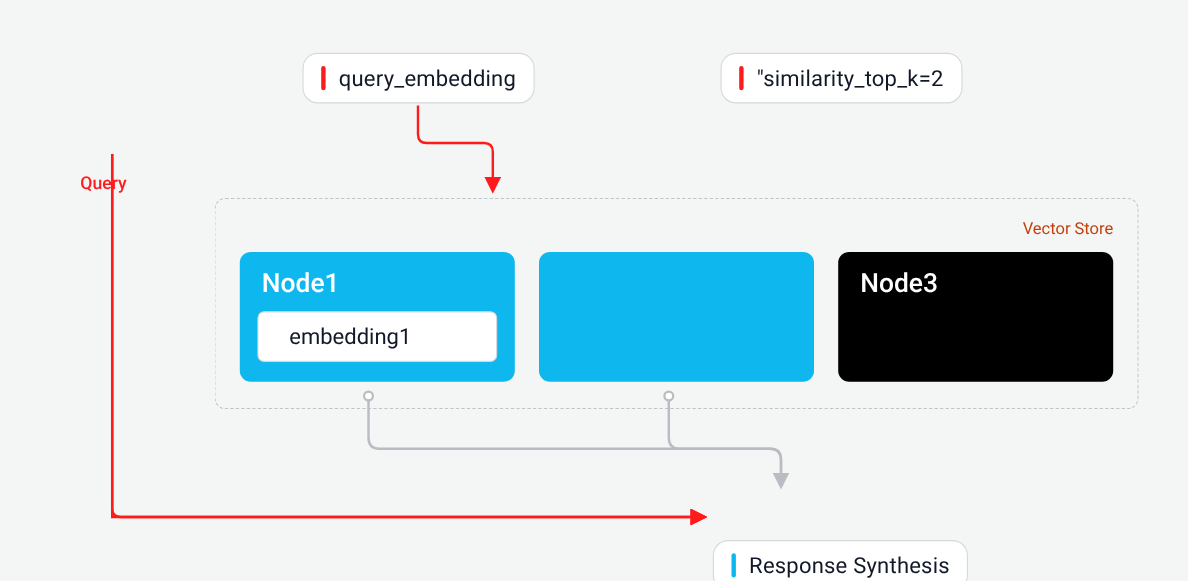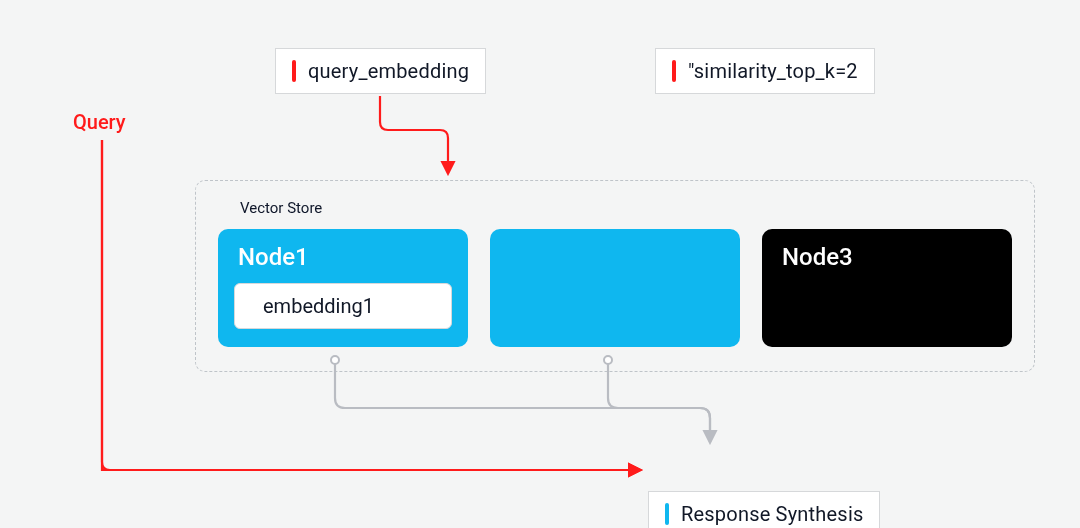--- a/index.html
+++ b/index.html
@@ -7,55 +7,57 @@
   body {
     background: #f4f5f5;
     font-family: -apple-system, BlinkMacSystemFont, "Segoe UI", Roboto, sans-serif;
     position: relative;
     overflow: hidden;
   }
   .box {
     position: absolute;
     background: #ffffff;
     border: 1px solid #d6d8da;
-    border-radius: 0;
+    border-radius: 14px;
     display: flex;
     align-items: center;
     padding: 10px 16px;
   }
   .accent {
     width: 4px;
     height: 22px;
     border-radius: 2px;
     margin-right: 12px;
   }
   .accent-red { background: #ff1b1b; }
   .accent-blue { background: #0fb7ef; }
   .box-text {
     font-size: 20px;
     color: #111827;
     letter-spacing: 0.2px;
   }
   .query-label {
     position: absolute;
     color: #ff1b1b;
-    font-size: 20px;
+    font-size: 16px;
     font-weight: 500;
+    margin-top: 47px;
   }
   .vector-store {
     position: absolute;
     border: 1.5px dashed #bfc4c9;
     border-radius: 10px;
     padding: 18px 22px 24px 22px;
   }
   .vs-title {
     font-size: 15px;
-    color: #0f172a;
+    color: #c2410c;
     margin-bottom: 12px;
-    margin-left: 22px;
+    margin-left: 5px;
+    text-align: right;
   }
   .nodes-row {
     display: flex;
     gap: 22px;
   }
   .node {
     border-radius: 10px;
     padding: 14px 16px 18px 16px;
     width: 302px;
   }

